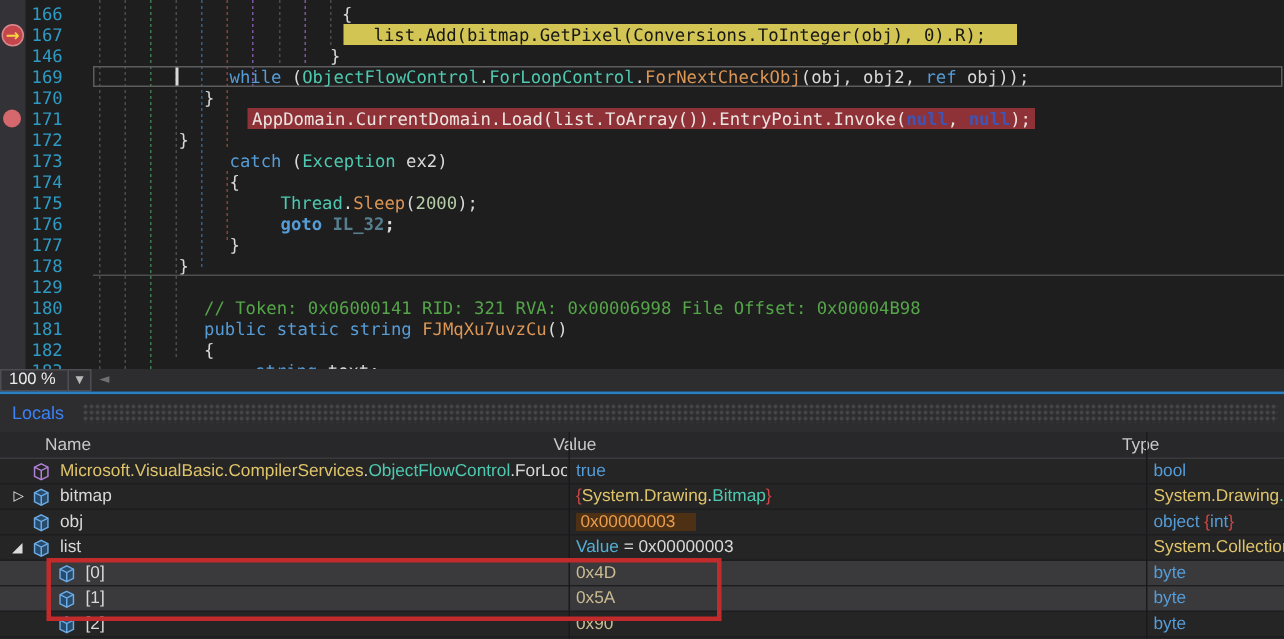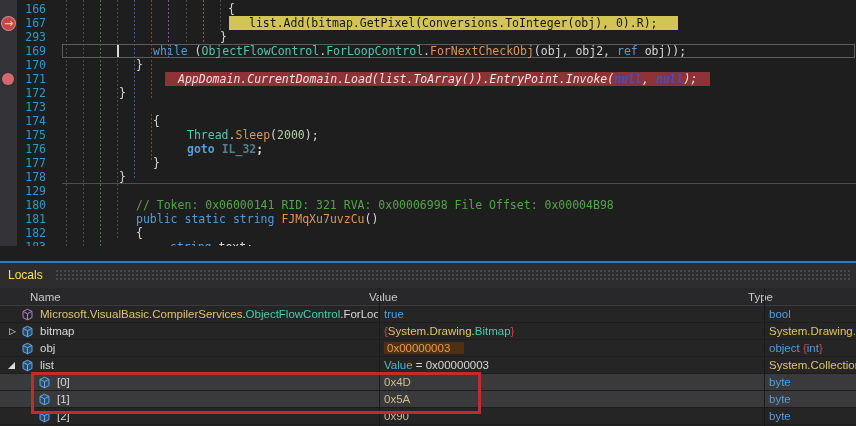--- a/index.html
+++ b/index.html
@@ -6,24 +6,24 @@
   .screen{position:relative;width:856px;height:426px;background:#1E1E1E;overflow:hidden;
           font-family:"Liberation Sans",sans-serif;-webkit-font-smoothing:antialiased;}
 
   
   .editor{position:absolute;left:0;top:0;width:856px;height:246px;overflow:hidden;background:#1E1E1E;}
   .gutter-strip{position:absolute;left:0;top:0;width:17px;height:246px;background:#333337;z-index:2;}
   .guide{position:absolute;width:1px;z-index:1;}
   .code-lines{position:absolute;left:0;top:2px;right:0;z-index:3;}
   .code-line{position:relative;height:14px;line-height:14px;white-space:pre;
              font-family:"DejaVu Sans Mono",monospace;font-size:11.5px;}
-  .ln{position:absolute;left:10px;width:36px;text-align:right;color:#2E9BC5;}
+  .ln{position:absolute;left:21px;width:36px;color:#2E9BC5;}
   .code-text{position:absolute;top:0;}
   .hl-current{background:var(--current-statement-bg);padding:0 20px;margin-left:-3px;}
-  .hl-return{background:var(--return-statement-bg);padding:0 13px;margin-left:-3px;font-style:italic;}
+  .hl-return{background:var(--return-statement-bg);padding:0 3px;margin-left:-3px;}
   .caret-line::before{content:'';position:absolute;left:62px;right:1px;top:0;bottom:0;
                       border:1px solid #5C5C5E;box-sizing:border-box;}
   .caret-bar{position:absolute;left:117px;top:1px;bottom:1px;width:2px;background:#D8D8D8;z-index:4;}
   .method-sep::after{content:'';position:absolute;left:62px;right:0;bottom:0;height:1px;background:#4E4E50;}
 
   
   .tk-plain{color:#D8D8D8}
   .tk-kw{color:#569CD6}
   .tk-type{color:#4EC9B0}
   .tk-method{color:#DC9656}
@@ -54,21 +54,21 @@
               line-height:13px;padding-left:5px;}
   .zoom-dd{position:absolute;left:45px;top:0;width:16px;height:15px;background:#333337;
            border:1px solid #4D4D52;box-sizing:border-box;color:#B8B8B8;font-size:7px;
            text-align:center;line-height:13px;font-family:"DejaVu Sans",sans-serif;}
   .hscroll{position:absolute;left:62px;top:1px;right:0;height:13px;color:#6E6E73;
            font-size:9px;line-height:13px;padding-left:4px;font-family:"DejaVu Sans",sans-serif;}
   .accent-line{position:absolute;left:0;top:261px;width:856px;height:2px;background:var(--accent-splitter);}
 
   
   .locals{position:absolute;left:0;top:263px;width:856px;height:163px;background:#252526;overflow:hidden;}
-  .locals-title{position:relative;height:25px;background:#2D2D30;color:#fde047;font-size:12px;
+  .locals-title{position:relative;height:25px;background:#2D2D30;color:#3b82f6;font-size:12px;
                 line-height:25px;padding-left:8px;box-sizing:border-box;}
   .grip{position:absolute;left:55px;right:4px;top:6px;height:13px;
         background-image:radial-gradient(circle,#47474D 1px,transparent 1.3px);background-size:4px 4px;}
   .locals-header{position:relative;height:18px;color:#C8C8C8;font-size:11.5px;line-height:18px;
                  border-bottom:1px solid #3A3A3E;box-sizing:border-box;background:#28282A;}
   .h-name{position:absolute;left:30px}
   .h-value{position:absolute;left:369px}
   .h-type{position:absolute;left:748px}
   .colsep{position:absolute;top:25px;bottom:0;width:1px;background:#1A1A1C;z-index:6;}
   .lrow{position:relative;height:17px;font-size:11.5px;line-height:16px;color:#C8C8C8;
@@ -102,41 +102,52 @@
         <div class="guide" style="left: 151px; top: 0px; height: 100px; background-image: repeating-linear-gradient(rgb(138, 64, 56) 0px, rgb(138, 64, 56) 2px, transparent 2px, transparent 4px);"></div>
         <div class="guide" style="left: 151px; top: 114px; height: 48px; background-image: repeating-linear-gradient(rgb(138, 64, 56) 0px, rgb(138, 64, 56) 2px, transparent 2px, transparent 4px);"></div>
         <div class="guide" style="left: 168px; top: 0px; height: 58px; background-image: repeating-linear-gradient(rgb(124, 86, 160) 0px, rgb(124, 86, 160) 2px, transparent 2px, transparent 4px);"></div>
         <div class="guide" style="left: 186px; top: 0px; height: 44px; background-image: repeating-linear-gradient(rgb(74, 74, 74) 0px, rgb(74, 74, 74) 2px, transparent 2px, transparent 4px);"></div>
         <div class="guide" style="left: 203px; top: 0px; height: 44px; background-image: repeating-linear-gradient(rgb(124, 86, 160) 0px, rgb(124, 86, 160) 2px, transparent 2px, transparent 4px);"></div>
         <div class="guide" style="left: 220px; top: 0px; height: 30px; background-image: repeating-linear-gradient(rgb(74, 74, 74) 0px, rgb(74, 74, 74) 2px, transparent 2px, transparent 4px);"></div>
       </div>
     <div class="code-lines" id="code-lines">
         <div class="code-line"><span class="ln">166</span><span class="code-text" style="left: 228px;"><span class="tk-plain">{</span></span></div>
         <div class="code-line"><span class="ln">167</span><span class="code-text hl-current" style="left: 232px;"><span class="tk-hl-text">list.Add(bitmap.GetPixel(Conversions.ToInteger(obj), 0).R);</span></span></div>
-        <div class="code-line"><span class="ln">293</span><span class="code-text" style="left: 220px;"><span class="tk-plain">}</span></span></div>
+        <div class="code-line"><span class="ln">146</span><span class="code-text" style="left: 220px;"><span class="tk-plain">}</span></span></div>
         <div class="code-line caret-line"><span class="ln">169</span><span class="code-text" style="left: 153px;"><span class="tk-kw">while</span><span class="tk-plain"> (</span><span class="tk-type">ObjectFlowControl</span><span class="tk-plain">.</span><span class="tk-type">ForLoopControl</span><span class="tk-plain">.</span><span class="tk-method">ForNextCheckObj</span><span class="tk-plain">(obj, obj2, </span><span class="tk-kw">ref</span><span class="tk-plain"> obj));</span></span><span class="caret-bar"></span></div>
         <div class="code-line"><span class="ln">170</span><span class="code-text" style="left: 136px;"><span class="tk-plain">}</span></span></div>
         <div class="code-line"><span class="ln">171</span><span class="code-text hl-return" style="left: 168px;"><span class="tk-ret-text">AppDomain.CurrentDomain.Load(list.ToArray()).EntryPoint.Invoke(</span><span class="tk-ret-kw">null</span><span class="tk-ret-text">, </span><span class="tk-ret-kw">null</span><span class="tk-ret-text">);</span></span></div>
         <div class="code-line"><span class="ln">172</span><span class="code-text" style="left: 119px;"><span class="tk-plain">}</span></span></div>
-        <div class="code-line"><span class="ln">173</span></div>
+        <div class="code-line"><span class="ln">173</span><span class="code-text" style="left: 153px;"><span class="tk-kw">catch</span><span class="tk-plain"> (</span><span class="tk-type">Exception</span><span class="tk-plain"> ex2)</span></span></div>
         <div class="code-line"><span class="ln">174</span><span class="code-text" style="left: 153px;"><span class="tk-plain">{</span></span></div>
         <div class="code-line"><span class="ln">175</span><span class="code-text" style="left: 187px;"><span class="tk-type">Thread</span><span class="tk-plain">.</span><span class="tk-method">Sleep</span><span class="tk-plain">(</span><span class="tk-num">2000</span><span class="tk-plain">);</span></span></div>
         <div class="code-line"><span class="ln">176</span><span class="code-text" style="left: 187px; font-weight: bold;"><span class="tk-kw">goto</span><span class="tk-plain"> </span><span class="tk-label">IL_32</span><span class="tk-plain">;</span></span></div>
         <div class="code-line"><span class="ln">177</span><span class="code-text" style="left: 153px;"><span class="tk-plain">}</span></span></div>
         <div class="code-line method-sep"><span class="ln">178</span><span class="code-text" style="left: 119px;"><span class="tk-plain">}</span></span></div>
         <div class="code-line"><span class="ln">129</span><span class="code-text" style="left: 119px;"></span></div>
         <div class="code-line"><span class="ln">180</span><span class="code-text" style="left: 136px;"><span class="tk-comment">// Token: 0x06000141 RID: 321 RVA: 0x00006998 File Offset: 0x00004B98</span></span></div>
         <div class="code-line"><span class="ln">181</span><span class="code-text" style="left: 136px;"><span class="tk-kw">public static string</span><span class="tk-plain"> </span><span class="tk-method">FJMqXu7uvzCu</span><span class="tk-plain">()</span></span></div>
         <div class="code-line"><span class="ln">182</span><span class="code-text" style="left: 136px;"><span class="tk-plain">{</span></span></div>
         <div class="code-line"><span class="ln">183</span><span class="code-text" style="left: 170px;"><span class="tk-kw">string</span><span class="tk-plain"> text;</span></span></div>
       </div>
     <div class="cs-icon" id="cs-icon" style="top: 17px;">→</div>
     <div class="bp-icon" id="bp-icon" style="top: 73px;"></div>
   </div>
 
+  <div class="bottom-bar">
+    <div class="zoom-combo">
+      <span>100 %</span>
+    </div>
+    <div class="zoom-dd">
+      <span>▼</span>
+    </div>
+    <div class="hscroll">
+      <span>◄</span>
+    </div>
+  </div>
 
   <div class="accent-line"></div>
 
   <div class="locals">
     <div class="locals-title">
       <span>Locals</span>
       <div class="grip"></div>
     </div>
     <div class="locals-header">
       <span class="h-name">Name</span>

